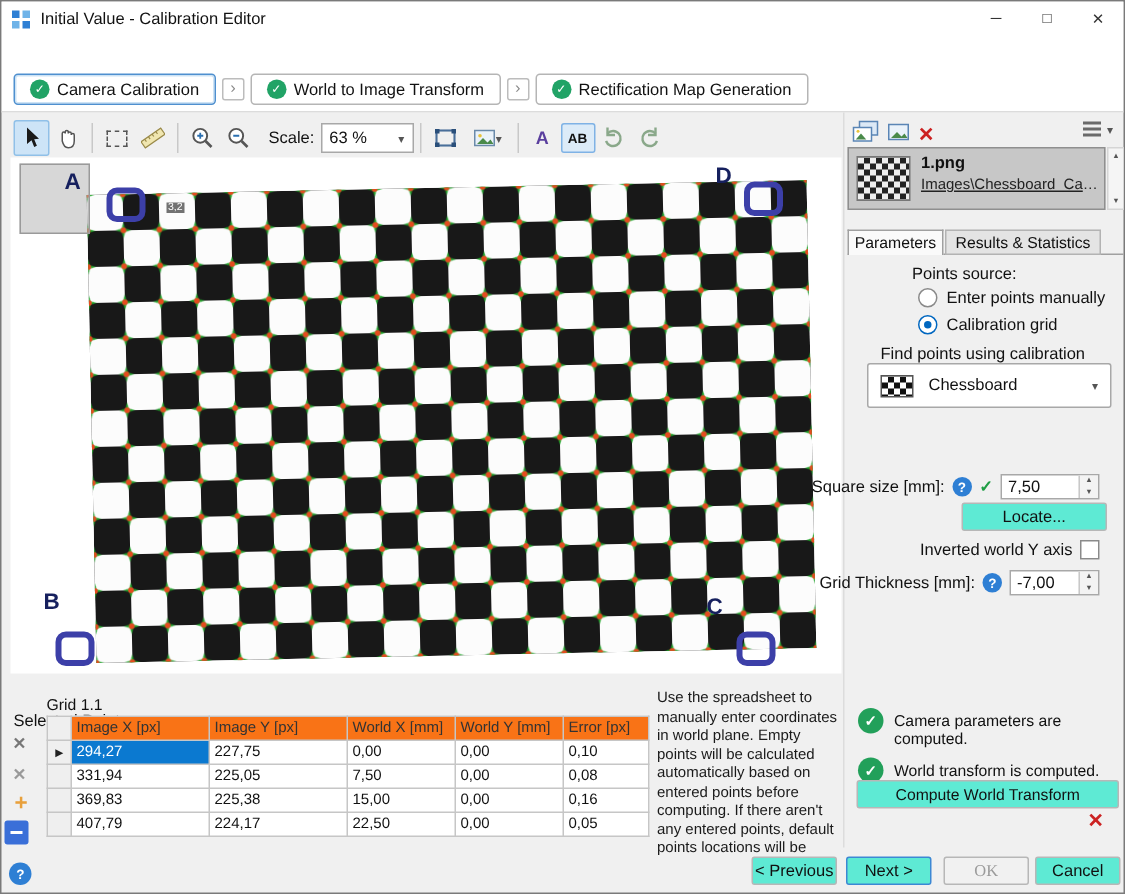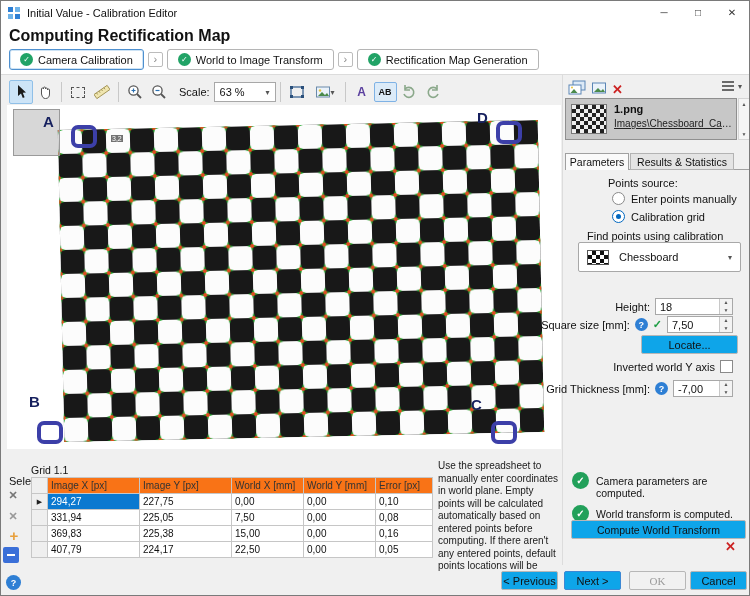--- a/index.html
+++ b/index.html
@@ -81,21 +81,21 @@
   .radio.checked::after { content:""; position:absolute; inset:3px; border-radius:50%; background:#0067c0; }
   .chk { width:13px; height:13px; border:1px solid #8a8a8a; background:#fff; flex:none; }
   .bigcombo { position:absolute; left:577px; top:241px; width:163px; height:30px; background:#fff; border:1px solid #a8a8a8; border-radius:2px; display:flex; align-items:center; padding:0 8px; gap:10px; }
   .checker-sm { width:22px; height:15px; border:1px solid #555; background:repeating-conic-gradient(#111 0% 25%, #fff 0% 50%); background-size:8px 8px; flex:none; }
   .frow { position:absolute; right:16px; display:flex; align-items:center; gap:5px; }
   .numfield { position:relative; height:17px; border:1px solid #a8a8a8; background:#fff; font-size:11px; display:flex; align-items:center; padding:0 16px 0 4px; }
   .spin { position:absolute; right:0; top:0; width:13px; height:100%; border-left:1px solid #c8c8c8; display:flex; flex-direction:column; background:#f3f3f3; }
   .spin span { flex:1; font-size:5px; line-height:7px; text-align:center; color:#555; }
   .helpicon { width:13px; height:13px; border-radius:50%; background:#2e7fd4; color:#fff; font-size:9px; font-weight:bold; display:flex; align-items:center; justify-content:center; flex:none; }
   .validicon { color:#1f9e45; font-size:11px; font-weight:bold; }
-  .btn { height:19px; background:#0ea5e9; border:1px solid #b7b7b7; border-radius:2px; font-size:11px; display:flex; align-items:center; justify-content:center; }
+  .btn { height:19px; background:#5eead4; border:1px solid #b7b7b7; border-radius:2px; font-size:11px; display:flex; align-items:center; justify-content:center; }
   .btn.default { border-color:#3c88d4; }
   .btn.disabled { color:#9b9b9b; background:#f1f1f1;font-family:Liberation Serif, serif; }
   .gcheck { position:absolute; width:17px; height:17px; border-radius:50%; background:#22a05a; color:#fff; font-size:10px; font-weight:bold; display:flex; align-items:center; justify-content:center; }
   .stext { position:absolute; font-size:10.5px; width:150px; }
   .redx { color:#cc2222; font-weight:bold; font-size:13px; }
 </style>
 </head>
 <body>
 
 <div class="app">
@@ -108,21 +108,20 @@
           <rect x="1" y="8" width="5" height="5" fill="#6fb3e8"></rect>
           <rect x="8" y="8" width="5" height="5" fill="#2e7fd4"></rect>
         </svg>
       <span class="apptitle">Initial Value - Calibration Editor</span>
       <div class="winbtns">
         <div class="winbtn">─</div>
         <div class="winbtn">□</div>
         <div class="winbtn close">✕</div>
       </div>
     </div>
-    <div class="pagetitle">Computing Rectification Map</div>
     <div class="wizard">
       <div class="wtab active">
         <span class="wcheck">
             <i>✓</i>
           </span>
         <span>Camera Calibration</span>
       </div>
       <div class="wchev">
           <span>›</span>
         </div>
@@ -359,30 +358,20 @@
     <span class="plabel">Calibration grid</span>
   </div>
 
   <div class="abs plabel" style="left:586px; top:229px;">Find points using calibration board:</div>
   <div class="bigcombo">
     <span class="checker-sm"></span>
     <span style="flex:1;">Chessboard</span>
     <span class="caret">▾</span>
   </div>
 
-  <div class="frow" style="top:297px;">
-    <span class="plabel">Height:</span>
-    <div class="numfield" style="width:78px;">
-      <span>18</span>
-      <div class="spin">
-          <span>▲</span>
-          <span>▼</span>
-        </div>
-    </div>
-  </div>
   <div class="frow" style="top:315px;">
     <span class="plabel">Square size [mm]:</span>
     <span class="helpicon">?</span>
     <span class="validicon">✓</span>
     <div class="numfield" style="width:66px;">
       <span>7,50</span>
       <div class="spin">
           <span>▲</span>
           <span>▼</span>
         </div>

